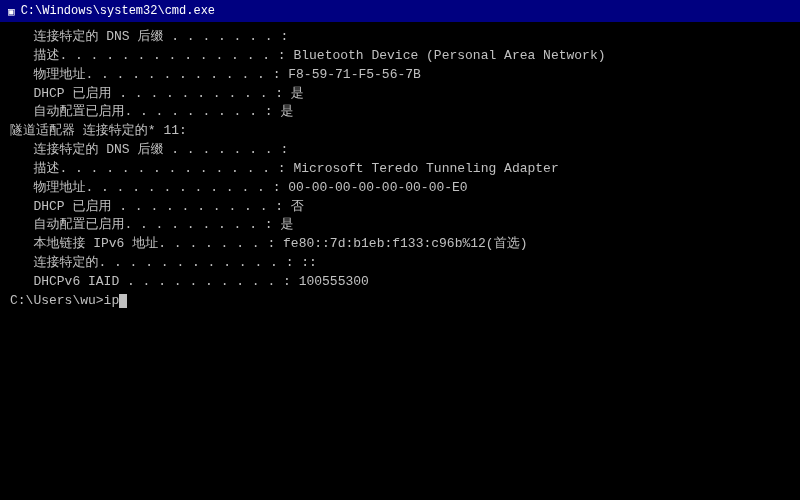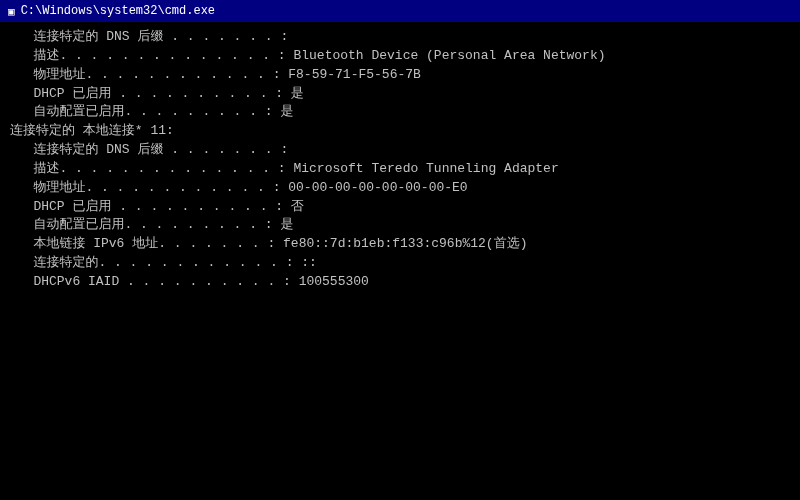--- a/index.html
+++ b/index.html
@@ -76,25 +76,26 @@
     <span class="title-bar-icon">▣</span>
     <span class="title-bar-text">C:\Windows\system32\cmd.exe</span>
   </div>
   <div class="terminal" id="terminal-content">
   <span class="line">   连接特定的 DNS 后缀 . . . . . . . :</span>
       <span class="line">   描述. . . . . . . . . . . . . . : Bluetooth Device (Personal Area Network)</span>
       <span class="line">   物理地址. . . . . . . . . . . . : F8-59-71-F5-56-7B</span>
       <span class="line">   DHCP 已启用 . . . . . . . . . . : 是</span>
       <span class="line">   自动配置已启用. . . . . . . . . : 是</span>
       <span class="line"></span>
-      <span class="line">连接特定的 本地连接* 11:</span>
+      <span class="line">隧道适配器 连接特定的* 11:</span>
       <span class="line"></span>
       <span class="line">   连接特定的 DNS 后缀 . . . . . . . :</span>
       <span class="line">   描述. . . . . . . . . . . . . . : Microsoft Teredo Tunneling Adapter</span>
       <span class="line">   物理地址. . . . . . . . . . . . : 00-00-00-00-00-00-00-E0</span>
       <span class="line">   DHCP 已启用 . . . . . . . . . . : 否</span>
       <span class="line">   自动配置已启用. . . . . . . . . : 是</span>
       <span class="line">   本地链接 IPv6 地址. . . . . . . : fe80::7d:b1eb:f133:c96b%12(首选)</span>
       <span class="line">   连接特定的. . . . . . . . . . . . : ::</span>
       <span class="line">   DHCPv6 IAID . . . . . . . . . . : 100555300</span>
       <span class="line"></span>
+      <span class="line">C:\Users\wu&gt;ip<span class="cursor"></span></span>
     </div>
 </div>
 
 </body></html>

